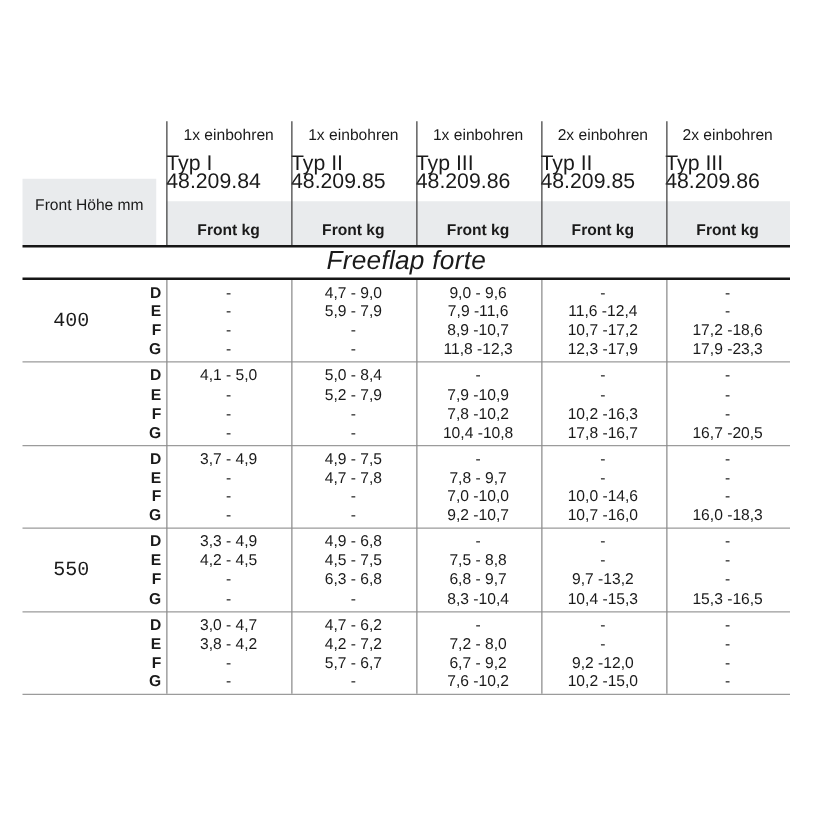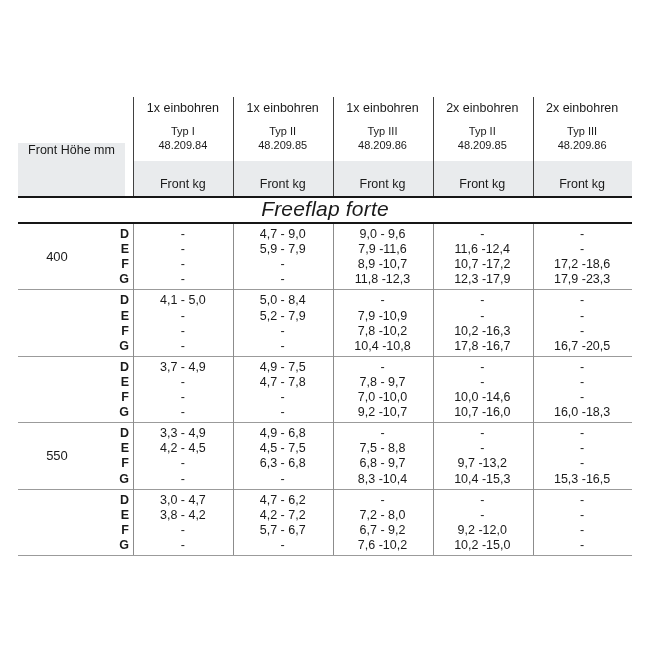--- a/index.html
+++ b/index.html
@@ -3,36 +3,36 @@
 <meta charset="utf-8">
 <style>
   html,body{margin:0;padding:0;background:#fff;}
   .canvas{position:relative;width:650px;height:581px;background:#fff;overflow:hidden;
           font-family:"Liberation Sans", sans-serif;color:#1a1a1a;}
   .table{position:absolute;left:18px;top:95px;width:614px;height:466px;}
   .hrow{position:absolute;left:0;width:614px;display:grid;grid-template-columns:115px repeat(5,1fr);}
   .row-einbohren{top:0;height:26px;}
   .row-einbohren .cell{display:flex;align-items:center;justify-content:center;font-size:12.5px;}
   .row-typ{top:26px;height:34px;}
-  .row-typ .cell{padding-top:3px;text-align:center;font-size:11px;line-height:14px;}
+  .row-typ .cell{padding-top:3px;text-align:left;font-size:17px;line-height:14px;}
   .row-unit{top:66px;height:35px;}
   .row-unit .cell{display:flex;align-items:flex-end;justify-content:center;padding-bottom:5px;
-                  font-size:12.5px;background:var(--gray);}
+                  font-size:12.5px;background:var(--gray);font-weight:bold;}
   .row-unit .corner{background:transparent;}
   .left-box{position:absolute;left:0;top:48px;width:107px;height:53px;background:var(--gray);
-            text-align:center;padding-top:0;font-size:12.5px;box-sizing:border-box;}
+            text-align:center;padding-top:14px;font-size:12.5px;box-sizing:border-box;}
   .thick{position:absolute;left:0;width:614px;height:2px;background:var(--thick);}
   .thick-a{top:101px;} .thick-b{top:127px;}
   .title{position:absolute;left:0;top:102px;width:614px;height:24px;line-height:24px;
          text-align:center;font-size:21px;letter-spacing:0.2px;font-style:italic;}
   .blocks{position:absolute;left:0;top:129px;width:614px;height:332px;display:flex;flex-direction:column;}
   .block{position:relative;flex:1;box-sizing:border-box;border-bottom:1px solid var(--thin);
          display:flex;flex-direction:column;justify-content:space-evenly;padding:2px 0;}
   .block-num{position:absolute;left:0;top:0;width:78px;height:100%;display:flex;
-             align-items:center;justify-content:center;font-size:13px;}
+             align-items:center;justify-content:center;font-size:16px;font-family:Liberation Mono, monospace;}
   .drow{display:grid;grid-template-columns:115px repeat(5,1fr);line-height:14px;font-size:12.5px;}
   .drow .letter{text-align:right;padding-right:4px;font-weight:700;}
   .drow .val{text-align:center;}
   .vline{position:absolute;width:1px;}
   .vline.head{top:2px;height:99px;background:var(--vhead);}
   .vline.body{top:129px;height:331px;background:var(--vdata);}
 </style>
 </head>
 <body>
 

